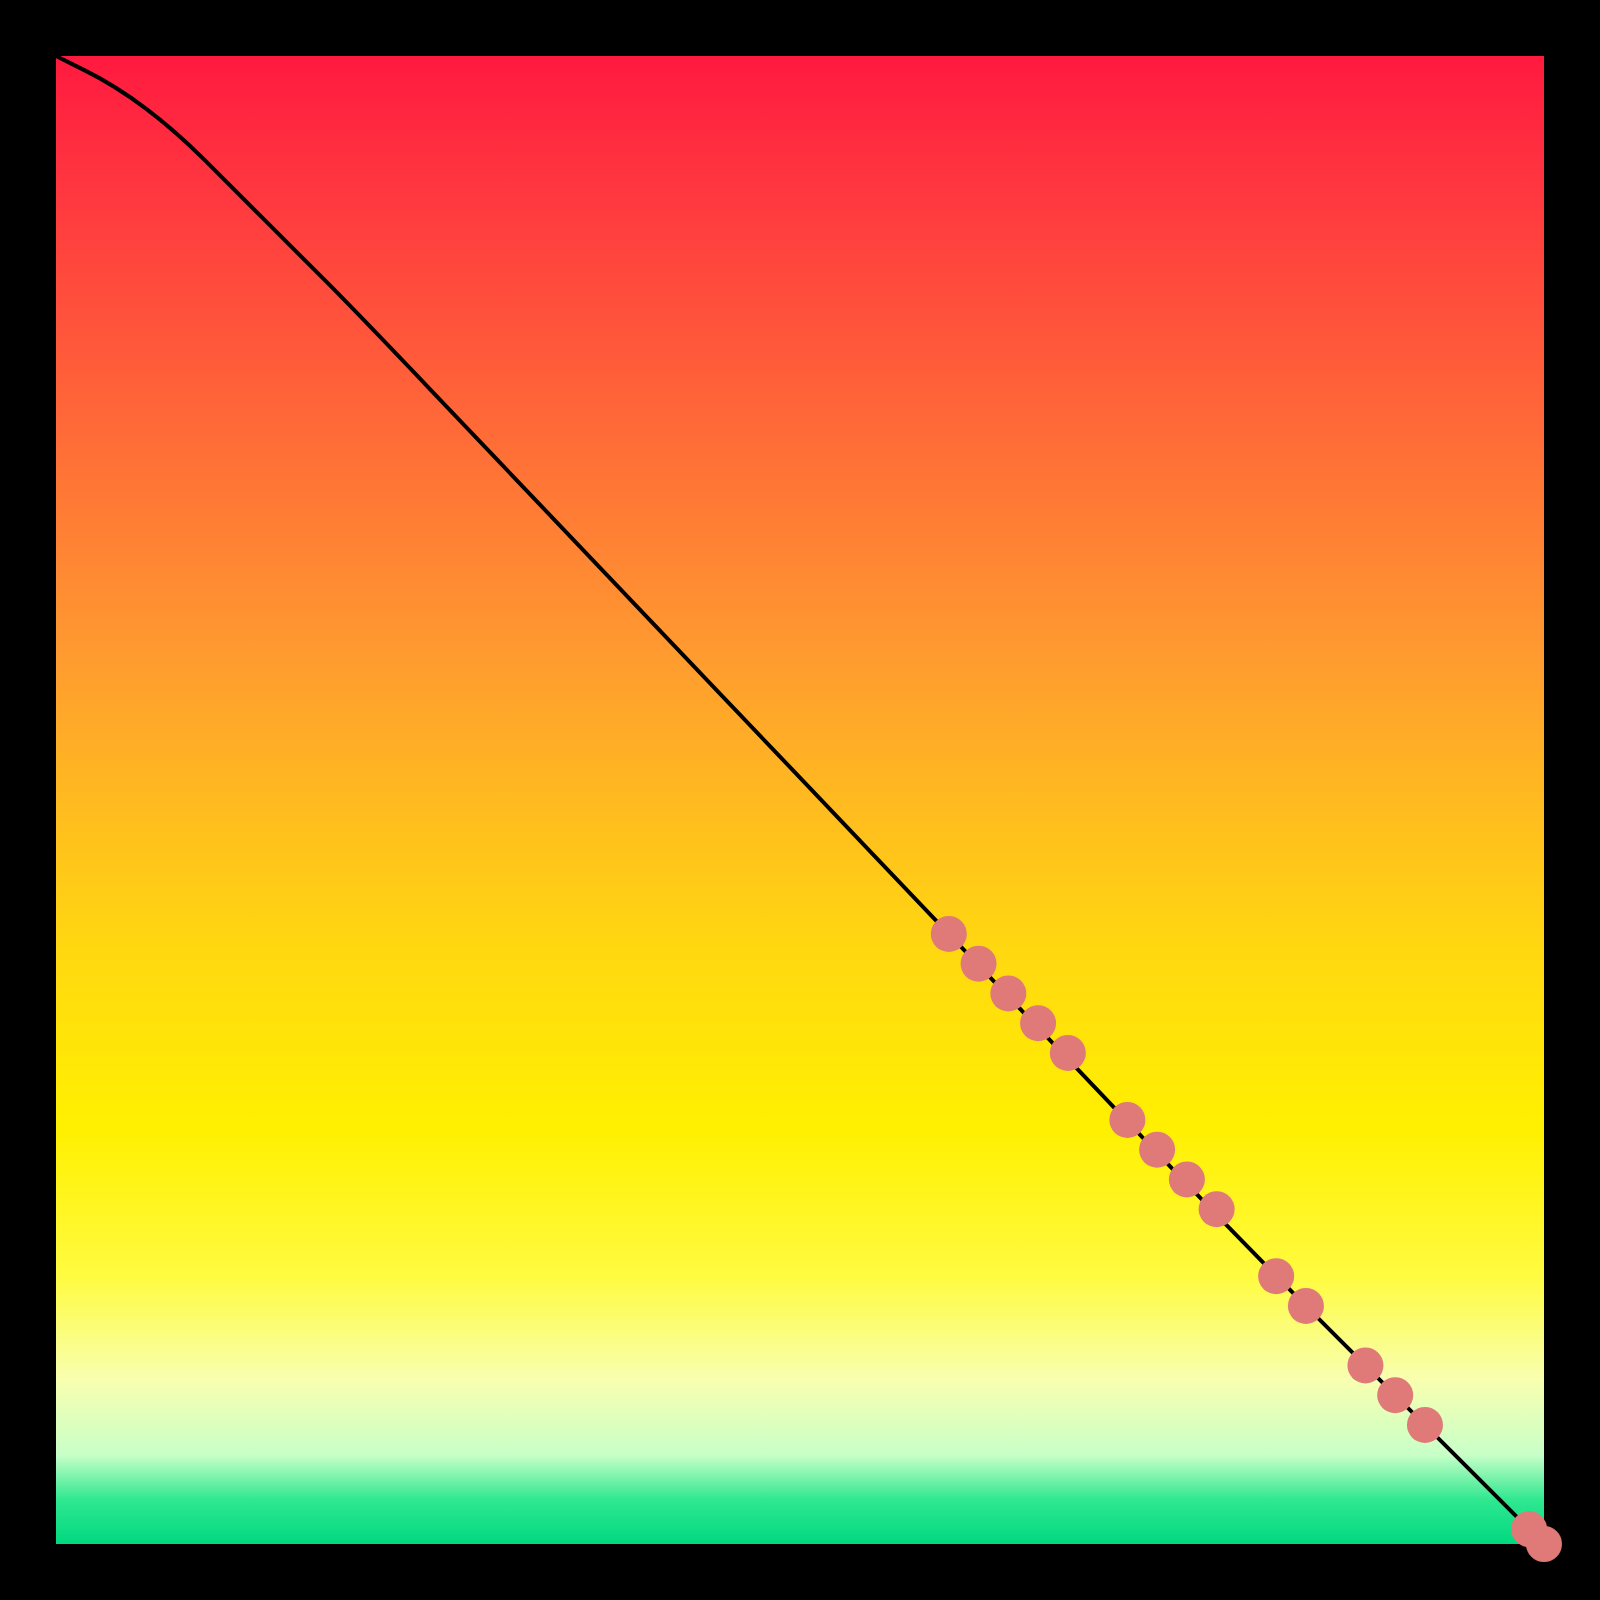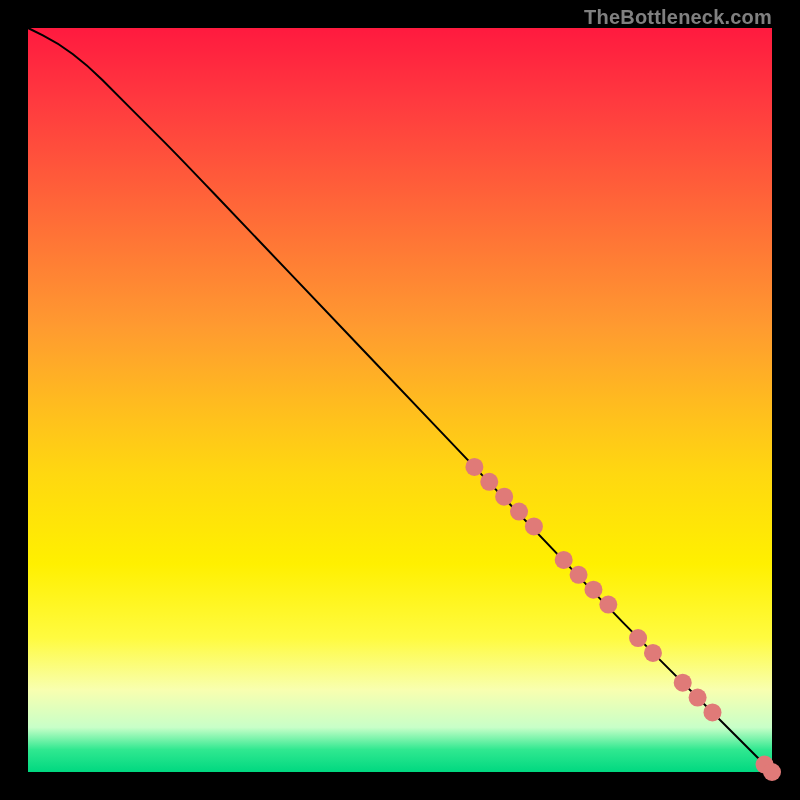--- a/index.html
+++ b/index.html
@@ -49,21 +49,20 @@
     width: 744px;
     height: 744px;
     overflow: visible;
   }
 </style>
 </head>
 <body>
 
 <div class="stage">
   <div class="plot"></div>
-  <div class="watermark">TheBottleneck.com</div>
   <svg class="overlay" viewBox="0 0 744 744" preserveAspectRatio="none">
     <path id="curve-path" fill="none" stroke-width="2" d="M 0.00 0.00 Q 0.00 0.00 14.88 7.44 Q 29.76 14.88 44.64 26.04 Q 59.52 37.20 74.40 52.08 Q 89.28 66.96 104.16 81.84 Q 119.04 96.72 133.92 111.60 Q 148.80 126.48 186.00 165.54 Q 223.20 204.60 260.40 243.66 Q 297.60 282.72 334.80 321.78 Q 372.00 360.84 409.20 399.90 Q 446.40 438.96 483.60 478.02 Q 520.80 517.08 558.00 556.14 Q 595.20 595.20 632.40 632.40 Q 669.60 669.60 706.80 706.80 L 744.00 744.00" stroke="#000000"></path>
     <g id="dots">
         <circle cx="446.40" cy="438.96" r="9" fill="#e07a78" stroke="#b85a58" stroke-width="0"></circle>
         <circle cx="461.28" cy="453.84" r="9" fill="#e07a78" stroke="#b85a58" stroke-width="0"></circle>
         <circle cx="476.16" cy="468.72" r="9" fill="#e07a78" stroke="#b85a58" stroke-width="0"></circle>
         <circle cx="491.04" cy="483.60" r="9" fill="#e07a78" stroke="#b85a58" stroke-width="0"></circle>
         <circle cx="505.92" cy="498.48" r="9" fill="#e07a78" stroke="#b85a58" stroke-width="0"></circle>
         <circle cx="535.68" cy="531.96" r="9" fill="#e07a78" stroke="#b85a58" stroke-width="0"></circle>
         <circle cx="550.56" cy="546.84" r="9" fill="#e07a78" stroke="#b85a58" stroke-width="0"></circle>

